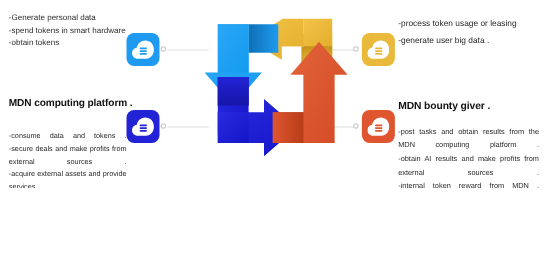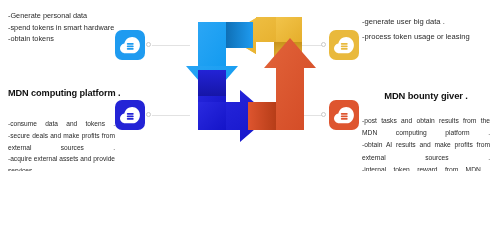--- a/index.html
+++ b/index.html
@@ -49,21 +49,21 @@
   #block-platform .title { font-size: 9.2px; margin-bottom: 20px; }
   #block-platform .line  { font-size: 6.6px; line-height: 11.8px; }
 
   
   #block-hardware { left: 362px; top: 14px; width: 135px; }
   #block-hardware .title { font-size: 10px; margin-bottom: 6px; }
   #block-hardware .line  { font-size: 7.6px; line-height: 15px; }
 
   
   #block-bounty { left: 362px; top: 90px; width: 128px; }
-  #block-bounty .title { font-size: 9.4px; margin-bottom: 14px; text-align: center; }
+  #block-bounty .title { font-size: 9.4px; margin-bottom: 14px; }
   #block-bounty .line  { font-size: 6.7px; line-height: 12.2px; }
 
   
   .icon-tile {
     position: absolute;
     width: 30px;
     height: 30px;
     border-radius: 7px;
     display: flex;
     align-items: center;
@@ -109,22 +109,22 @@
   </div>
 
   <div class="block just" id="block-platform">
     <div class="title">MDN computing platform .</div>
     <div class="line">-consume data and tokens .</div>
     <div class="line">-secure deals and make profits from external sources .</div>
     <div class="line">-acquire external assets and provide services .</div>
   </div>
 
   <div class="block" id="block-hardware">
+    <div class="line">-process token usage or leasing</div>
     <div class="line">-generate user big data .</div>
-    <div class="line">-process token usage or leasing</div>
   </div>
 
   <div class="block just" id="block-bounty">
     <div class="title">MDN bounty giver .</div>
     <div class="line">-post tasks and obtain results from the MDN computing platform .</div>
     <div class="line">-obtain AI results and make profits from external sources .</div>
     <div class="line">-internal token reward from MDN .</div>
   </div>
 
   <div class="conn" id="conn-line-tl"></div>

